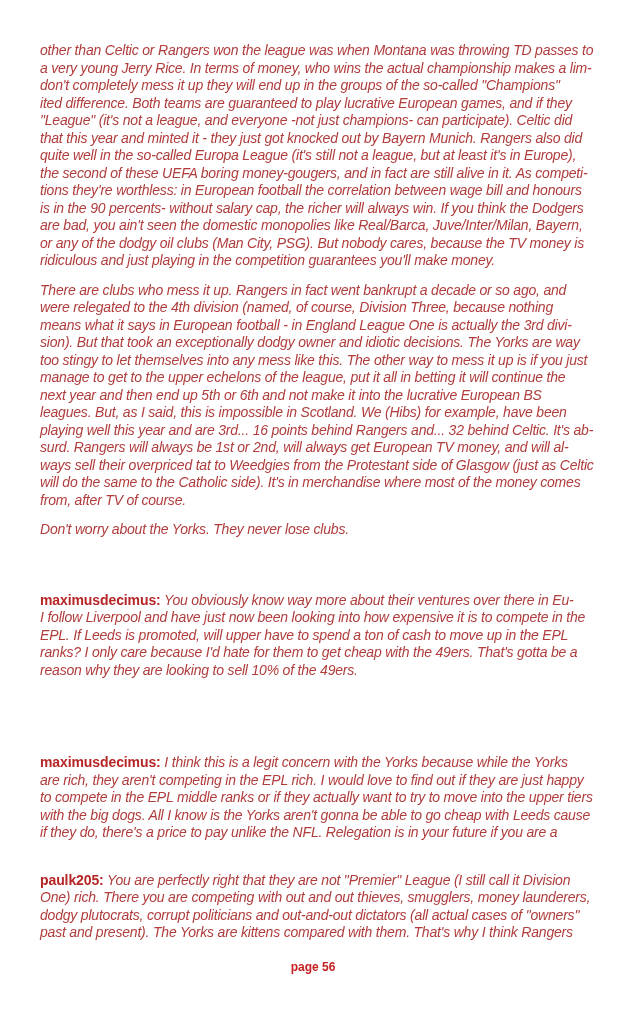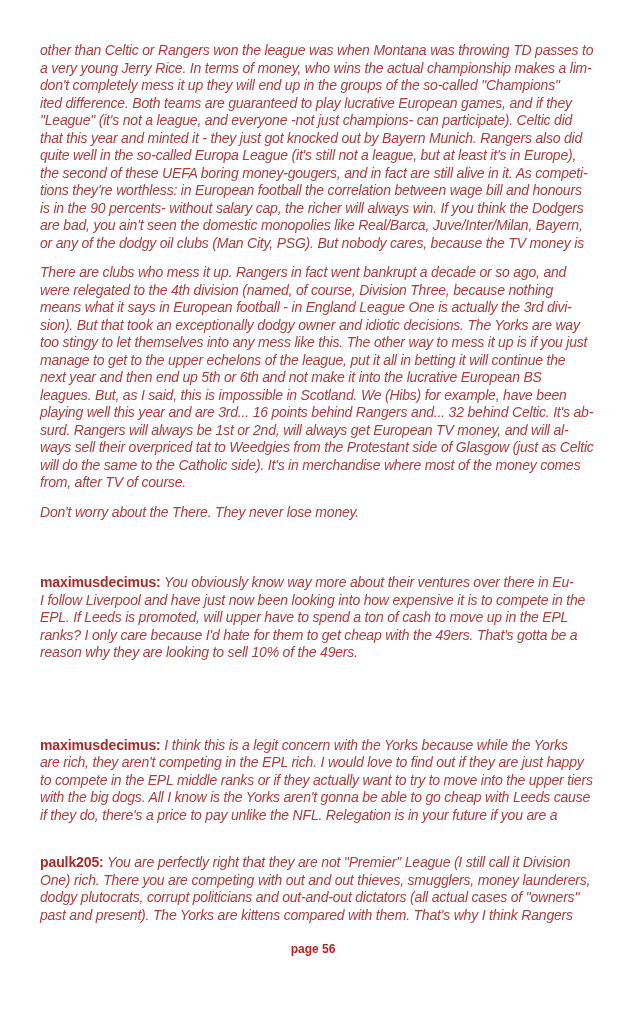--- a/index.html
+++ b/index.html
@@ -60,38 +60,39 @@
         <div class="line">don't completely mess it up they will end up in the groups of the so-called "Champions"</div>
         <div class="line">ited difference. Both teams are guaranteed to play lucrative European games, and if they</div>
         <div class="line">"League" (it's not a league, and everyone -not just champions- can participate). Celtic did</div>
         <div class="line">that this year and minted it - they just got knocked out by Bayern Munich. Rangers also did</div>
         <div class="line">quite well in the so-called Europa League (it's still not a league, but at least it's in Europe),</div>
         <div class="line">the second of these UEFA boring money-gougers, and in fact are still alive in it. As competi-</div>
         <div class="line">tions they're worthless: in European football the correlation between wage bill and honours</div>
         <div class="line">is in the 90 percents- without salary cap, the richer will always win. If you think the Dodgers</div>
         <div class="line">are bad, you ain't seen the domestic monopolies like Real/Barca, Juve/Inter/Milan, Bayern,</div>
         <div class="line">or any of the dodgy oil clubs (Man City, PSG). But nobody cares, because the TV money is</div>
+        <div class="line">ridiculous and just playing in the competition guarantees you'll make money.</div>
       </div>
       <div class="para">
         <div class="line">There are clubs who mess it up. Rangers in fact went bankrupt a decade or so ago, and</div>
         <div class="line">were relegated to the 4th division (named, of course, Division Three, because nothing</div>
         <div class="line">means what it says in European football - in England League One is actually the 3rd divi-</div>
         <div class="line">sion). But that took an exceptionally dodgy owner and idiotic decisions. The Yorks are way</div>
         <div class="line">too stingy to let themselves into any mess like this. The other way to mess it up is if you just</div>
         <div class="line">manage to get to the upper echelons of the league, put it all in betting it will continue the</div>
         <div class="line">next year and then end up 5th or 6th and not make it into the lucrative European BS</div>
         <div class="line">leagues. But, as I said, this is impossible in Scotland. We (Hibs) for example, have been</div>
         <div class="line">playing well this year and are 3rd... 16 points behind Rangers and... 32 behind Celtic. It's ab-</div>
         <div class="line">surd. Rangers will always be 1st or 2nd, will always get European TV money, and will al-</div>
         <div class="line">ways sell their overpriced tat to Weedgies from the Protestant side of Glasgow (just as Celtic</div>
         <div class="line">will do the same to the Catholic side). It's in merchandise where most of the money comes</div>
         <div class="line">from, after TV of course.</div>
       </div>
       <div class="para">
-        <div class="line">Don't worry about the There. They never lose money.</div>
+        <div class="line">Don't worry about the Yorks. They never lose clubs.</div>
       </div>
     </div>
   <div id="posts">
       <div class="post post-0">
         <div class="line"><span class="username">maximusdecimus:</span> You obviously know way more about their ventures over there in Eu-</div>
         <div class="line">I follow Liverpool and have just now been looking into how expensive it is to compete in the</div>
         <div class="line">EPL. If Leeds is promoted, will upper have to spend a ton of cash to move up in the EPL</div>
         <div class="line">ranks? I only care because I'd hate for them to get cheap with the 49ers. That's gotta be a</div>
         <div class="line">reason why they are looking to sell 10% of the 49ers.</div>
       </div>

